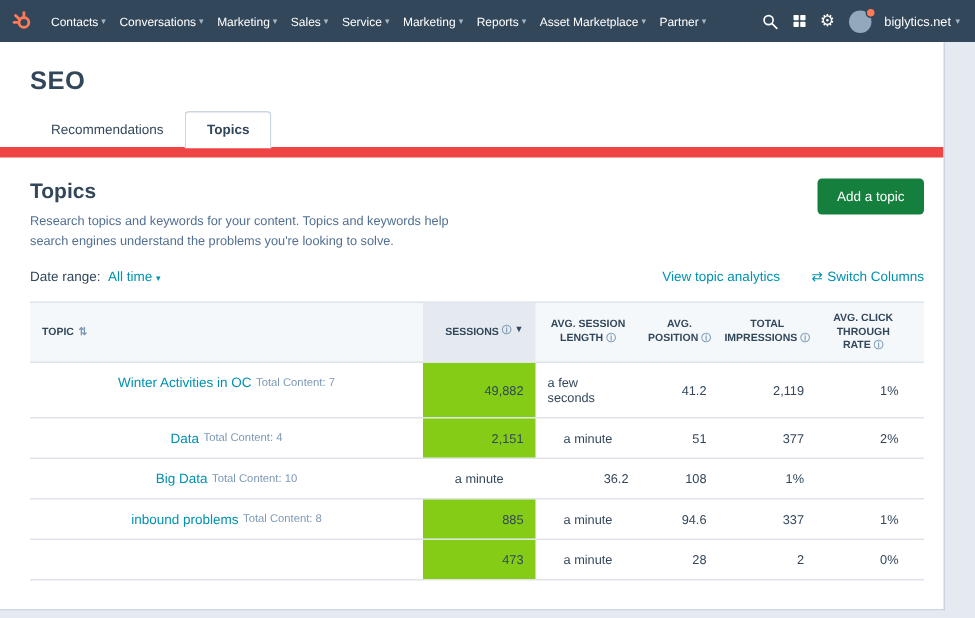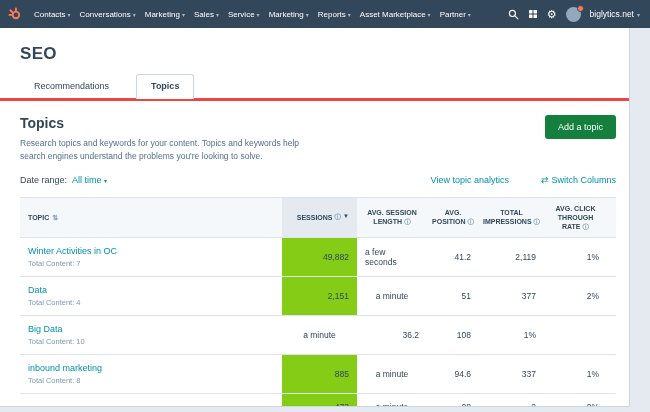--- a/index.html
+++ b/index.html
@@ -39,62 +39,62 @@
     width: 630px; height: 379px; background: #fff;
     border-right: 1px solid #cbd6e2; border-bottom: 1px solid #cbd6e2;
     overflow: hidden;
   }
   .page-head { padding: 16px 20px 0; }
   h1 { font-size: 17px; font-weight: 600; letter-spacing: .3px; }
 
   .tabs {
     display: flex; align-items: flex-end;
     padding: 0 0 0 20px; margin-top: 10px;
-    border-bottom: 3px solid #ef4444; gap: 13px;
+    border-bottom: 7px solid #ef4444; gap: 0;
   }
   .tab { font-size: 9px; padding: 6px 14px 7px; cursor: pointer; }
   .tab.active {
     font-weight: bold; background: #fff;
     border: 1px solid #cbd6e2; border-bottom-color: #fff;
     margin-bottom: -1px; border-radius: 3px 3px 0 0;
   }
 
   .content { padding: 14px 13px 0 20px; }
   .section-head { display: flex; justify-content: space-between; align-items: flex-start; }
   h2 { font-size: 14px; font-weight: 600; }
   .desc { font-size: 8.5px; color: #516f90; max-width: 300px; line-height: 1.5; margin-top: 6px; }
   .btn-add {
     background: #15803d; color: #fff; border: none; font-size: 9px;
     padding: 7px 13px; border-radius: 3px; font-family: inherit; cursor: pointer;
   }
 
   .controls { display: flex; justify-content: space-between; align-items: center; margin-top: 12px; font-size: 9px; }
   .ctrl-left { display: flex; gap: 5px; align-items: center; }
-  .ctrl-right { display: flex; gap: 32px; align-items: center; }
+  .ctrl-right { display: flex; gap: 21px; align-items: center; }
   .link { color: #0091ae; cursor: pointer; text-decoration: none; }
   .link .caret { font-size: 6px; }
   .sw-icon { font-size: 9px; margin-right: 3px; }
 
   
   .table { margin-top: 12px; }
   .trow { display: grid; grid-template-columns: 262px 75px 70px 52px 65px 63px; }
   .thead { background: #f5f8fa; border-top: 1px solid #dfe3eb; border-bottom: 1px solid #dfe3eb; }
   .th {
     font-size: 7px; font-weight: bold; color: #33475b;
     padding: 6px 8px; display: flex; align-items: center; line-height: 1.3; cursor: pointer;
   }
   .th-sessions { justify-content: flex-end; background: #e5eaf0; text-align: right; }
   .th-c { justify-content: center; text-align: center; }
   .infoicon { color: #7c98b6; font-size: 6.5px; margin-left: 2px; cursor: pointer; }
   .sorticon { color: #7c98b6; font-size: 7px; margin-left: 3px; }
   .sortdesc { color: #33475b; font-size: 6px; margin-left: 2px; }
 
   .trow.body { border-bottom: 1px solid #dfe3eb; }
   .td { font-size: 8.5px; padding: 8px; display: flex; align-items: center; color: #33475b; }
-  .td-topic { flex-direction: column; align-items: flex-start; justify-content: center; gap: 3px; }
+  .td-topic { flex-direction: row; align-items: flex-start; justify-content: center; gap: 3px; }
   .topic-link { color: #0091ae; font-size: 9px; cursor: pointer; text-decoration: none; }
   .topic-count { color: #7c98b6; font-size: 7.5px; }
   .td-num { justify-content: flex-end; }
   .td-center { justify-content: center; }
   .td-sessions { background: #84cc16; }
 </style>
 </head>
 <body>
 
 <div class="navbar">
@@ -265,21 +265,21 @@
           <div class="topic-count">Total Content: 10</div>
         </div>
         <div class="td td-center">a minute</div>
         <div class="td td-num">36.2</div>
         <div class="td td-num">108</div>
         <div class="td td-num">1%</div>
       </div>
 
       <div class="trow body">
         <div class="td td-topic">
-          <a class="topic-link">inbound marketing</a>
+          <a class="topic-link">inbound problems</a>
           <div class="topic-count">Total Content: 8</div>
         </div>
         <div class="td td-num td-sessions">885</div>
         <div class="td td-center">a minute</div>
         <div class="td td-num">94.6</div>
         <div class="td td-num">337</div>
         <div class="td td-num">1%</div>
       </div>
 
       <div class="trow body">

